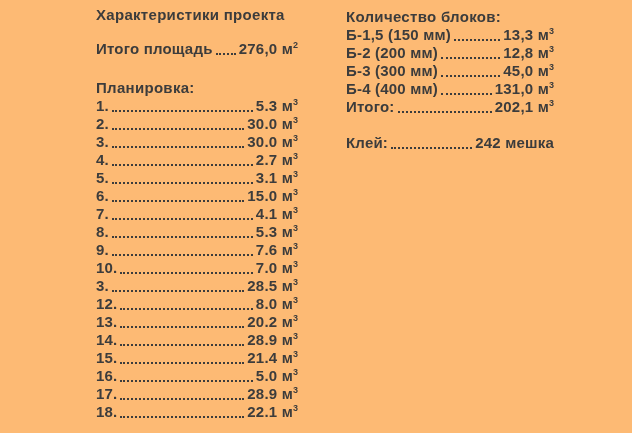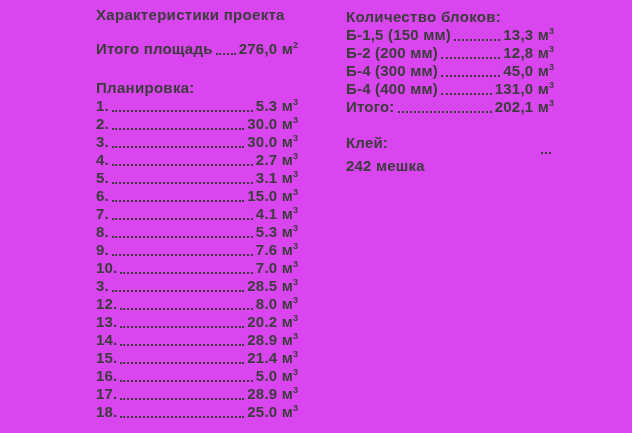--- a/index.html
+++ b/index.html
@@ -1,37 +1,37 @@
 <!DOCTYPE html>
 <html><head>
 <meta charset="utf-8">
 <style>
   html,body{margin:0;padding:0;}
   body{
     width:632px;height:433px;background:#ffffff;overflow:hidden;
     font-family:"Liberation Sans","DejaVu Sans",sans-serif;
     font-weight:700;color:#3c3c3c;
   }
-  .canvas{position:relative;width:632px;height:433px;background:#d946ef;}
+  .canvas{position:relative;width:632px;height:433px;background:#fdba74;}
   .col{position:absolute;}
   .col-left{left:96px;top:6px;width:202px;}
   .col-right{left:346px;top:8px;width:208px;}
   .title{font-size:15px;line-height:18px;margin:0;font-weight:700;letter-spacing:.3px;}
   .row{display:flex;align-items:baseline;font-size:15px;line-height:18px;letter-spacing:.2px;}
   .row .lbl,.row .num{white-space:nowrap;}
   .leader{
     flex:1;min-width:10px;
     border-bottom:2px dotted #3c3c3c;
     align-self:flex-end;margin:0 3px 3px 3px;
   }
   .val{white-space:nowrap;}
   sup{font-size:9px;line-height:0;vertical-align:super;letter-spacing:0;}
   .total-row{margin-top:16px;}
   .planning-title{margin-top:21px;}
-  .glue-row{margin-top:18px;flex-direction:column;}
+  .glue-row{margin-top:18px;}
 </style>
 </head>
 <body>
 
 <div class="canvas">
 
   <section class="col col-left">
     <h2 class="title">Характеристики проекта</h2>
 
     <div class="row total-row">
@@ -124,41 +124,41 @@
           <span class="val"><span>5.0 м</span><sup>3</sup></span>
         </div>
       <div class="row">
           <span class="num">17.</span>
           <span class="leader"></span>
           <span class="val"><span>28.9 м</span><sup>3</sup></span>
         </div>
       <div class="row">
           <span class="num">18.</span>
           <span class="leader"></span>
-          <span class="val"><span>25.0 м</span><sup>3</sup></span>
+          <span class="val"><span>22.1 м</span><sup>3</sup></span>
         </div>
     </div>
   </section>
 
   <section class="col col-right">
     <h2 class="title">Количество блоков:</h2>
 
     <div>
       <div class="row">
           <span class="lbl">Б-1,5 (150 мм)</span>
           <span class="leader"></span>
           <span class="val"><span>13,3 м</span><sup>3</sup></span>
         </div>
       <div class="row">
           <span class="lbl">Б-2 (200 мм)</span>
           <span class="leader"></span>
           <span class="val"><span>12,8 м</span><sup>3</sup></span>
         </div>
       <div class="row">
-          <span class="lbl">Б-4 (300 мм)</span>
+          <span class="lbl">Б-3 (300 мм)</span>
           <span class="leader"></span>
           <span class="val"><span>45,0 м</span><sup>3</sup></span>
         </div>
       <div class="row">
           <span class="lbl">Б-4 (400 мм)</span>
           <span class="leader"></span>
           <span class="val"><span>131,0 м</span><sup>3</sup></span>
         </div>
     </div>
 

